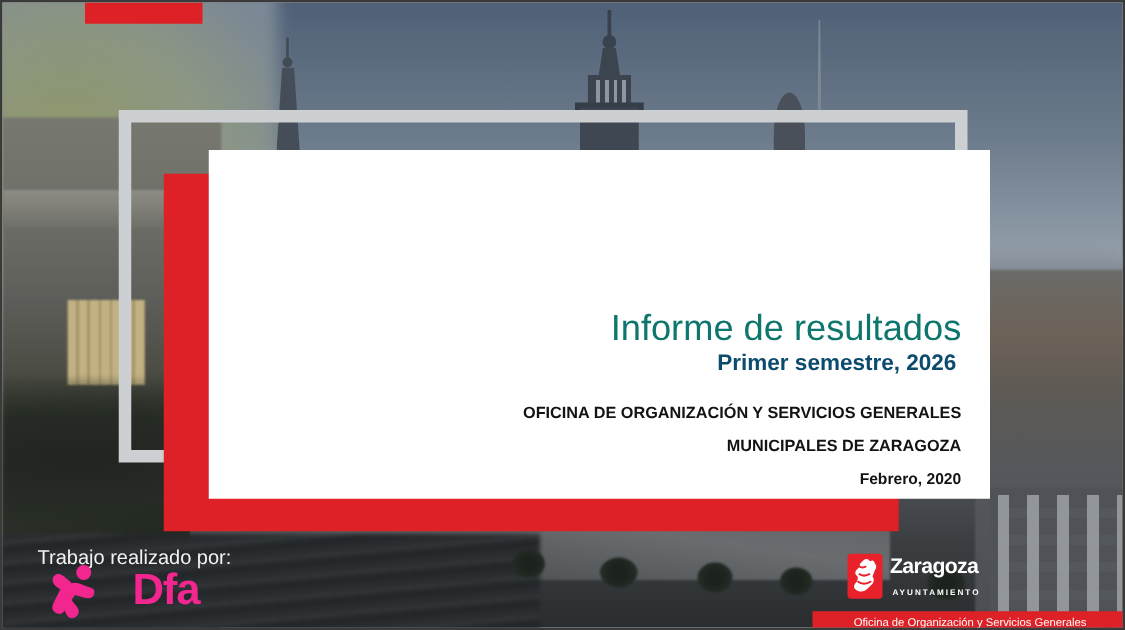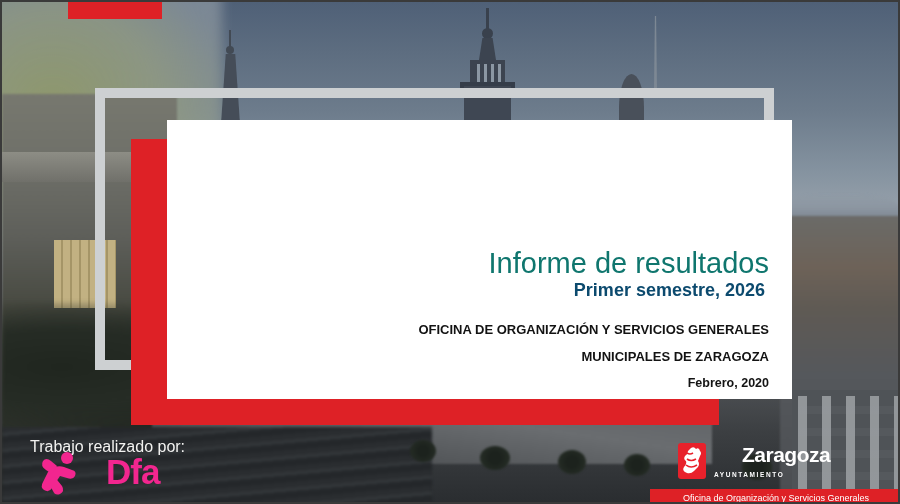--- a/index.html
+++ b/index.html
@@ -101,21 +101,21 @@
   
   #top-left-red-tab { left:66px; top:0; width:94px; height:17px; background:#de2126; }
 
   
   #credit-label { left:28px; top:436px; color:#f2f2f0; font-size:16px; }
   #dfa-logo { left:32px; top:448px; width:150px; height:46px; }
   #dfa-text { position:absolute; left:48px; top:2px; color:#f2268f; font-size:35px; font-weight:700; letter-spacing:-1px;margin-left:24px; }
 
   
   #zgz-shield { left:676px; top:441px; width:28px; height:36px; background:#e8212b; border-radius:3px; }
-  #zgz-wordmark { left:740px; top:441px; color:#ffffff; font-size:21px; font-weight:700; letter-spacing:-.5px; }
+  #zgz-wordmark { left:710px; top:441px; color:#ffffff; font-size:17px; font-weight:700; letter-spacing:-.5px; }
   #zgz-sub { left:712px; top:469px; color:#ffffff; font-size:6.5px; font-weight:700; letter-spacing:1.6px; }
   #bottom-right-red-bar { left:648px; top:487px; width:252px; height:17px; background:#de2126;
     display:flex; align-items:center; justify-content:center; }
   #bottom-right-red-bar span { color:#ffffff; font-size:9px; white-space:nowrap; }
 </style>
 </head>
 <body>
 
 <div id="slide">
 

